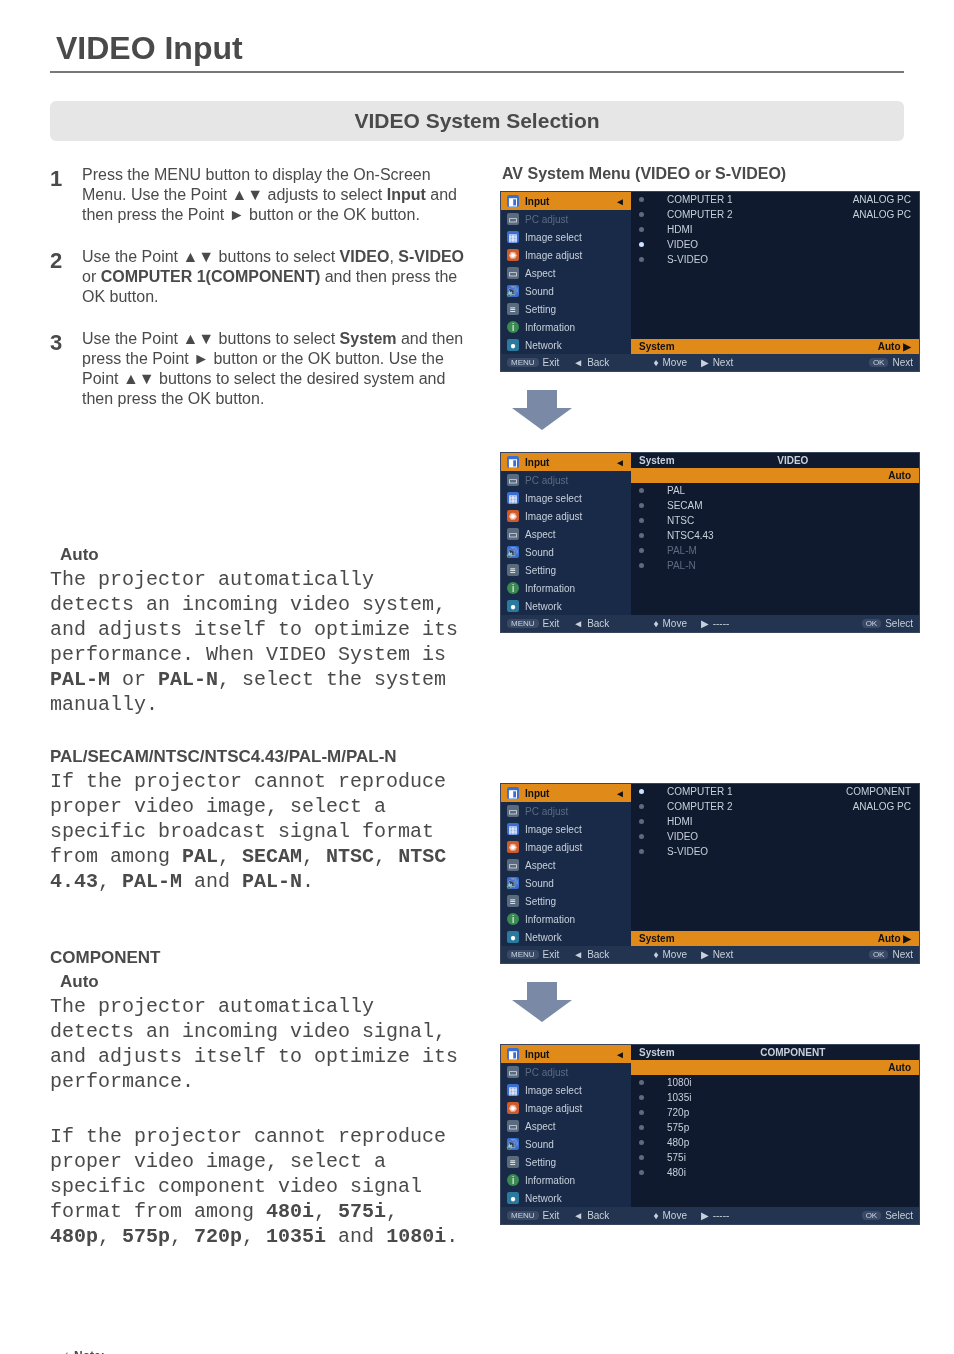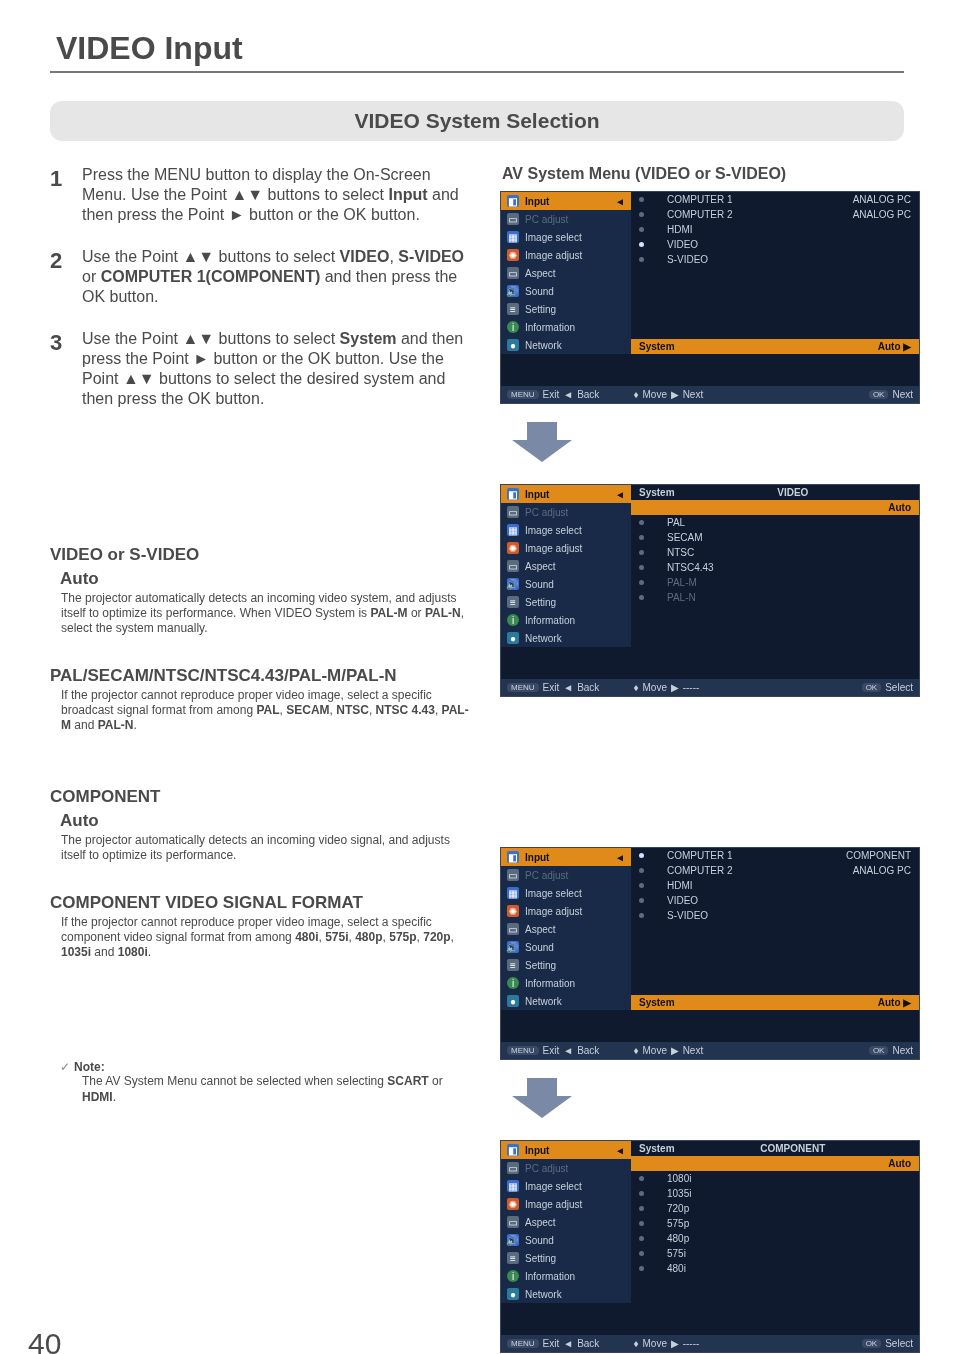--- a/index.html
+++ b/index.html
@@ -22,21 +22,21 @@
     padding-bottom: 2px;
   }
   .title {
     font-size: 32px;
     font-weight: bold;
     margin: 0 0 2px 6px;
     color: #4a4a4a;
   }
   .section-bar {
     background: #e6e6e6;
-    border-radius: 12px;
+    border-radius: 6px;
     text-align: center;
     font-size: 21px;
     font-weight: bold;
     padding: 8px 0;
     margin-bottom: 24px;
     color: #4a4a4a;
   }
   .columns {
     display: flex;
     gap: 30px;
@@ -58,23 +58,24 @@
   }
   .step-body { flex: 1; }
   .bold { font-weight: bold; }
   .sub-head {
     font-weight: bold;
     font-size: 17px;
     margin: 4px 0 2px 0;
   }
   .sub-head.indent { margin-left: 10px; }
   .para {
-    font-size: 12px;
+    font-size: 20px;
     line-height: 1.25;
-    margin: 0 0 30px 11px;
+    margin: 0 0 30px 0;
+    font-family: Liberation Mono, monospace;
   }
   .note-block {
     font-size: 12px;
     margin-top: 100px;
     padding-left: 10px;
   }
   .note-check {
     color: #888;
     margin-right: 4px;
   }
@@ -177,24 +178,23 @@
     display: flex;
     padding: 2px 8px;
     justify-content: space-between;
     font-weight: bold;
   }
   .sys-row .arrow { color:#111; }
   .footer {
     background: #223450;
     display: flex;
     padding: 3px 6px;
-    gap: 4px;
+    gap: 14px;
     font-size: 10px;
     color: #c8d0db;
-    margin-top: 32px;
   }
   .fbtn {
     display: flex; align-items: center; gap: 4px;
   }
   .key {
     background: #3a4a66;
     border-radius: 4px;
     padding: 0 4px;
     font-size: 8px;
     color:#cbd5e1;
@@ -217,57 +217,55 @@
   </div>
 
   <div class="section-bar">VIDEO System Selection</div>
 
   <div class="columns">
 
     <div class="col-left">
       <div class="step">
         <div class="step-num">1</div>
         <div class="step-body">
-          <span>Press the MENU button to display the On-Screen Menu. Use the Point ▲▼ buttons to select </span><span class="bold">Input</span><span> and then press the Point ► button or the OK button.</span>
+          <span>Press the MENU button to display the On-Screen Menu. Use the Point ▲▼ adjusts to select </span><span class="bold">Input</span><span> and then press the Point ► button or the OK button.</span>
         </div>
       </div>
 
       <div class="step">
         <div class="step-num">2</div>
         <div class="step-body">
           <span>Use the Point ▲▼ buttons to select </span><span class="bold">VIDEO</span><span>, </span><span class="bold">S-VIDEO</span><span> or </span><span class="bold">COMPUTER 1(COMPONENT)</span><span> and then press the OK button.</span>
         </div>
       </div>
 
       <div class="step">
         <div class="step-num">3</div>
         <div class="step-body">
           <span>Use the Point ▲▼ buttons to select </span><span class="bold">System</span><span> and then press the Point ► button or the OK button. Use the Point ▲▼ buttons to select the desired system and then press the OK button.</span>
         </div>
       </div>
 
       <div style="height:110px"></div>
 
-      <div class="sub-head">VIDEO or S-VIDEO</div>
       <div class="sub-head indent">Auto</div>
       <p class="para">
         <span>The projector automatically detects an incoming video system, and adjusts itself to optimize its performance. When VIDEO System is </span><span class="bold">PAL-M</span><span> or </span><span class="bold">PAL-N</span><span>, select the system manually.</span>
       </p>
 
       <div class="sub-head">PAL/SECAM/NTSC/NTSC4.43/PAL-M/PAL-N</div>
       <p class="para">
         <span>If the projector cannot reproduce proper video image, select a specific broadcast signal format from among </span><span class="bold">PAL</span><span>, </span><span class="bold">SECAM</span><span>, </span><span class="bold">NTSC</span><span>, </span><span class="bold">NTSC 4.43</span><span>, </span><span class="bold">PAL-M</span><span> and </span><span class="bold">PAL-N</span><span>.</span>
       </p>
 
       <div style="height:20px"></div>
       <div class="sub-head">COMPONENT</div>
       <div class="sub-head indent">Auto</div>
       <p class="para">The projector automatically detects an incoming video signal, and adjusts itself to optimize its performance.</p>
 
-      <div class="sub-head">COMPONENT VIDEO SIGNAL FORMAT</div>
       <p class="para" style="margin-bottom:0">
         <span>If the projector cannot reproduce proper video image, select a specific component video signal format from among </span><span class="bold">480i</span><span>, </span><span class="bold">575i</span><span>, </span><span class="bold">480p</span><span>, </span><span class="bold">575p</span><span>, </span><span class="bold">720p</span><span>, </span><span class="bold">1035i</span><span> and </span><span class="bold">1080i</span><span>.</span>
       </p>
 
       <div class="note-block">
         <div><span class="note-check">✓</span><span class="bold">Note:</span></div>
         <div class="note-body">
           <span>The AV System Menu cannot be selected when selecting </span><span class="bold">SCART</span><span> or </span><span class="bold">HDMI</span><span>.</span>
         </div>
       </div>

